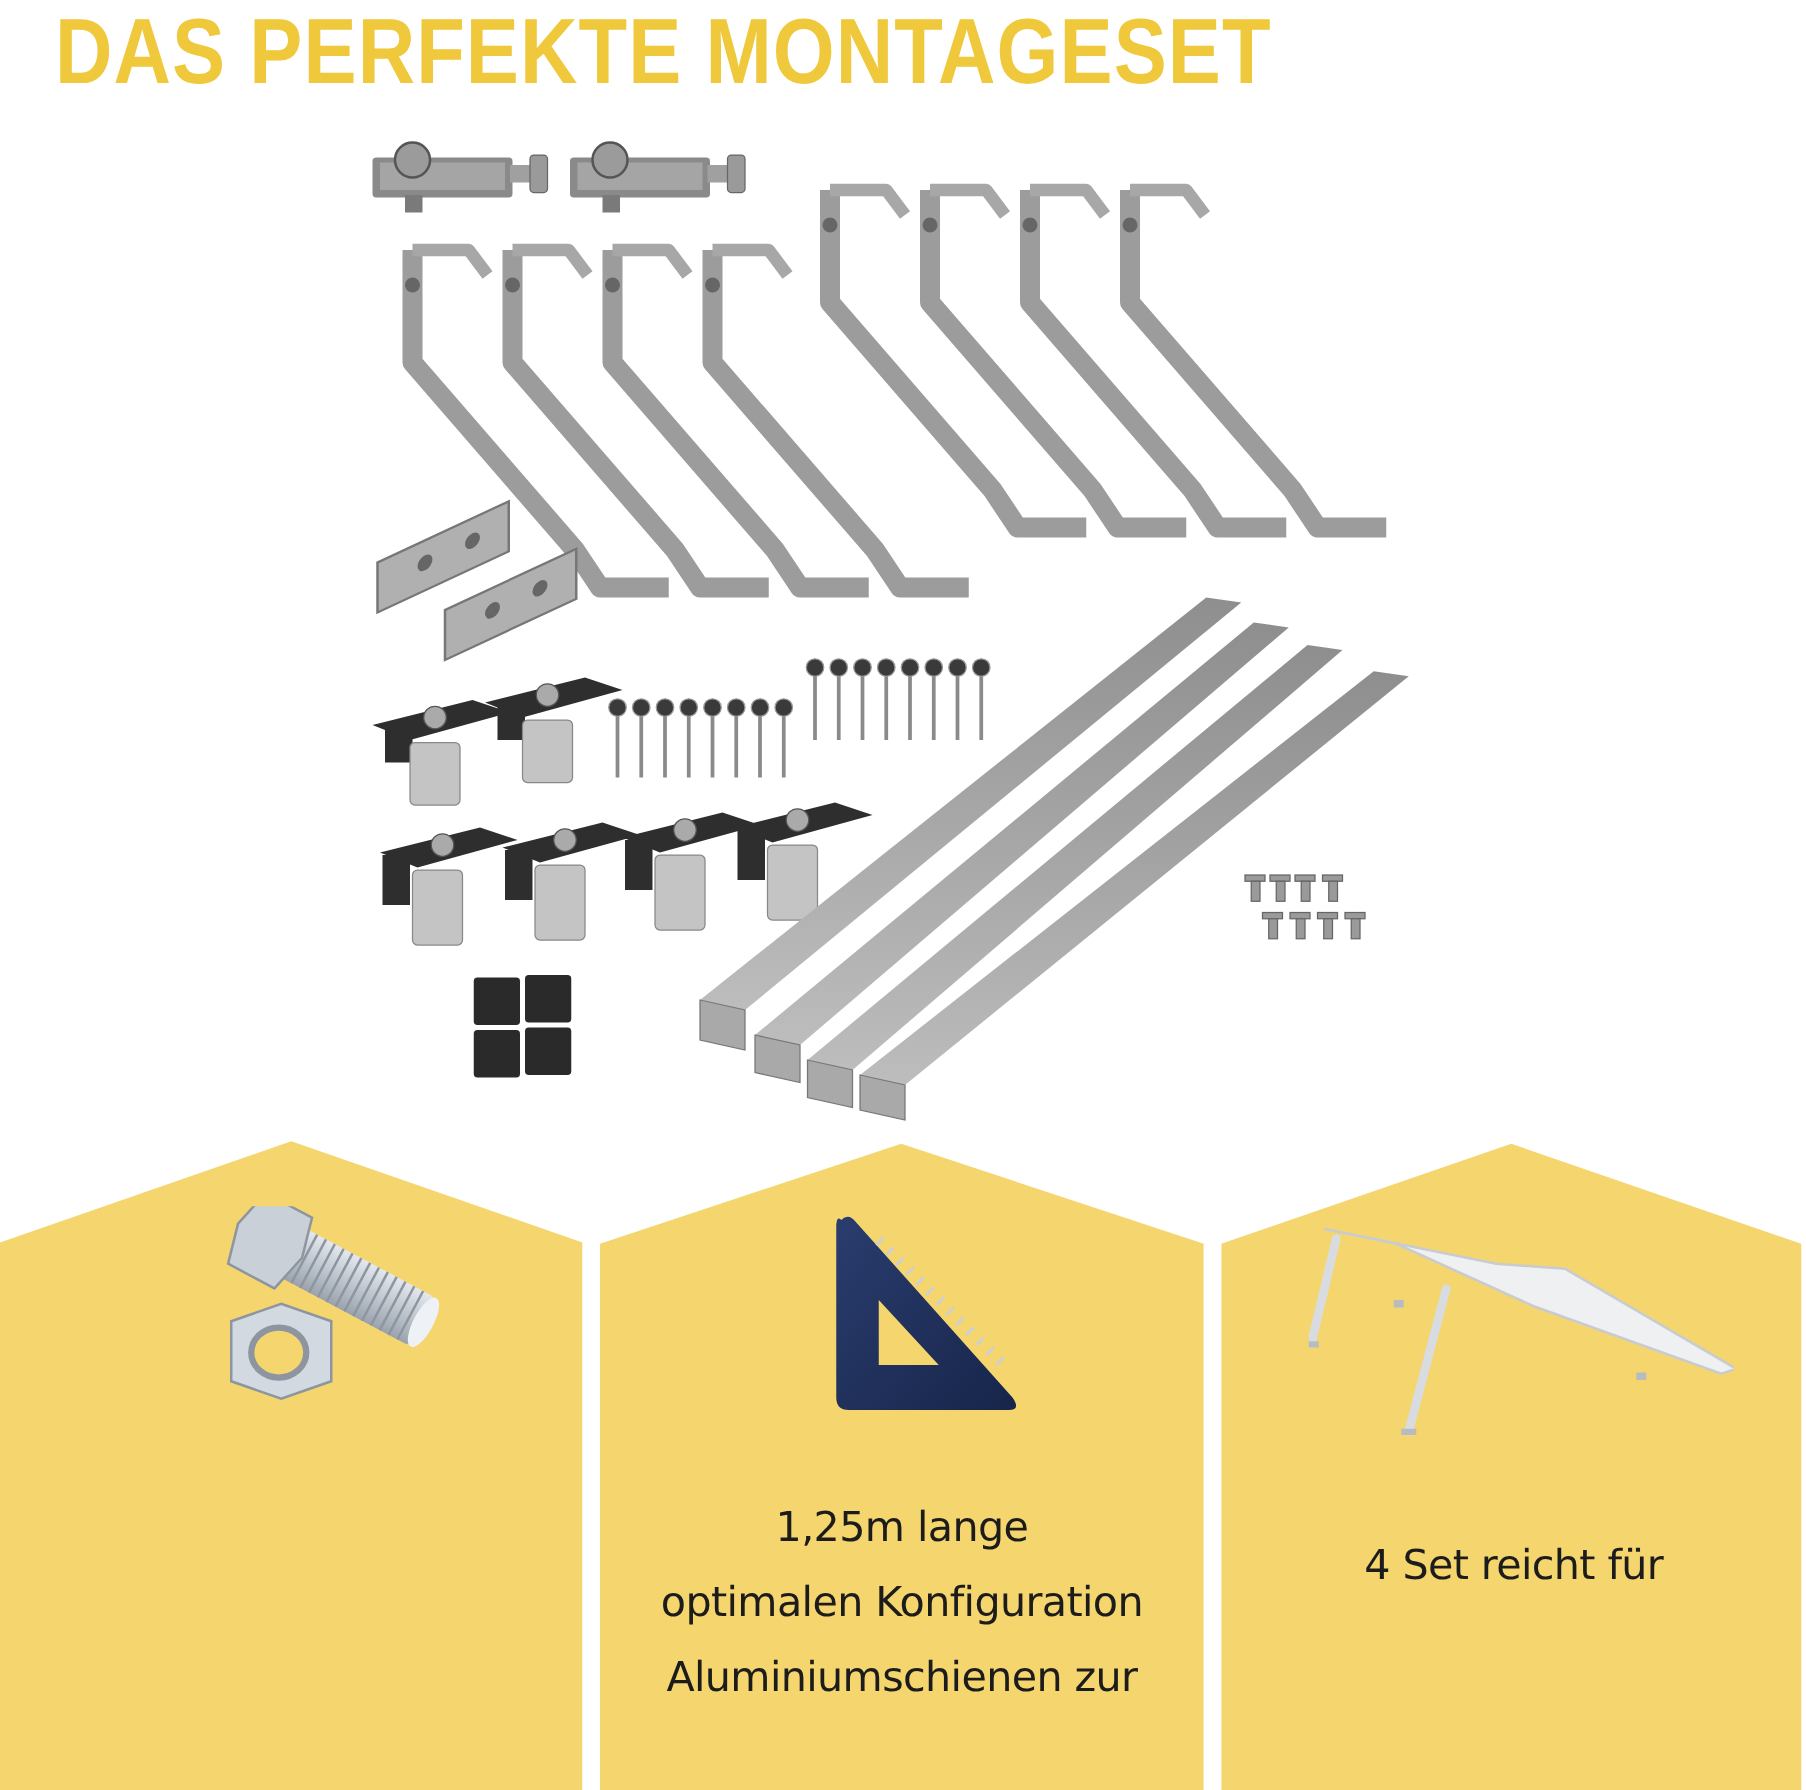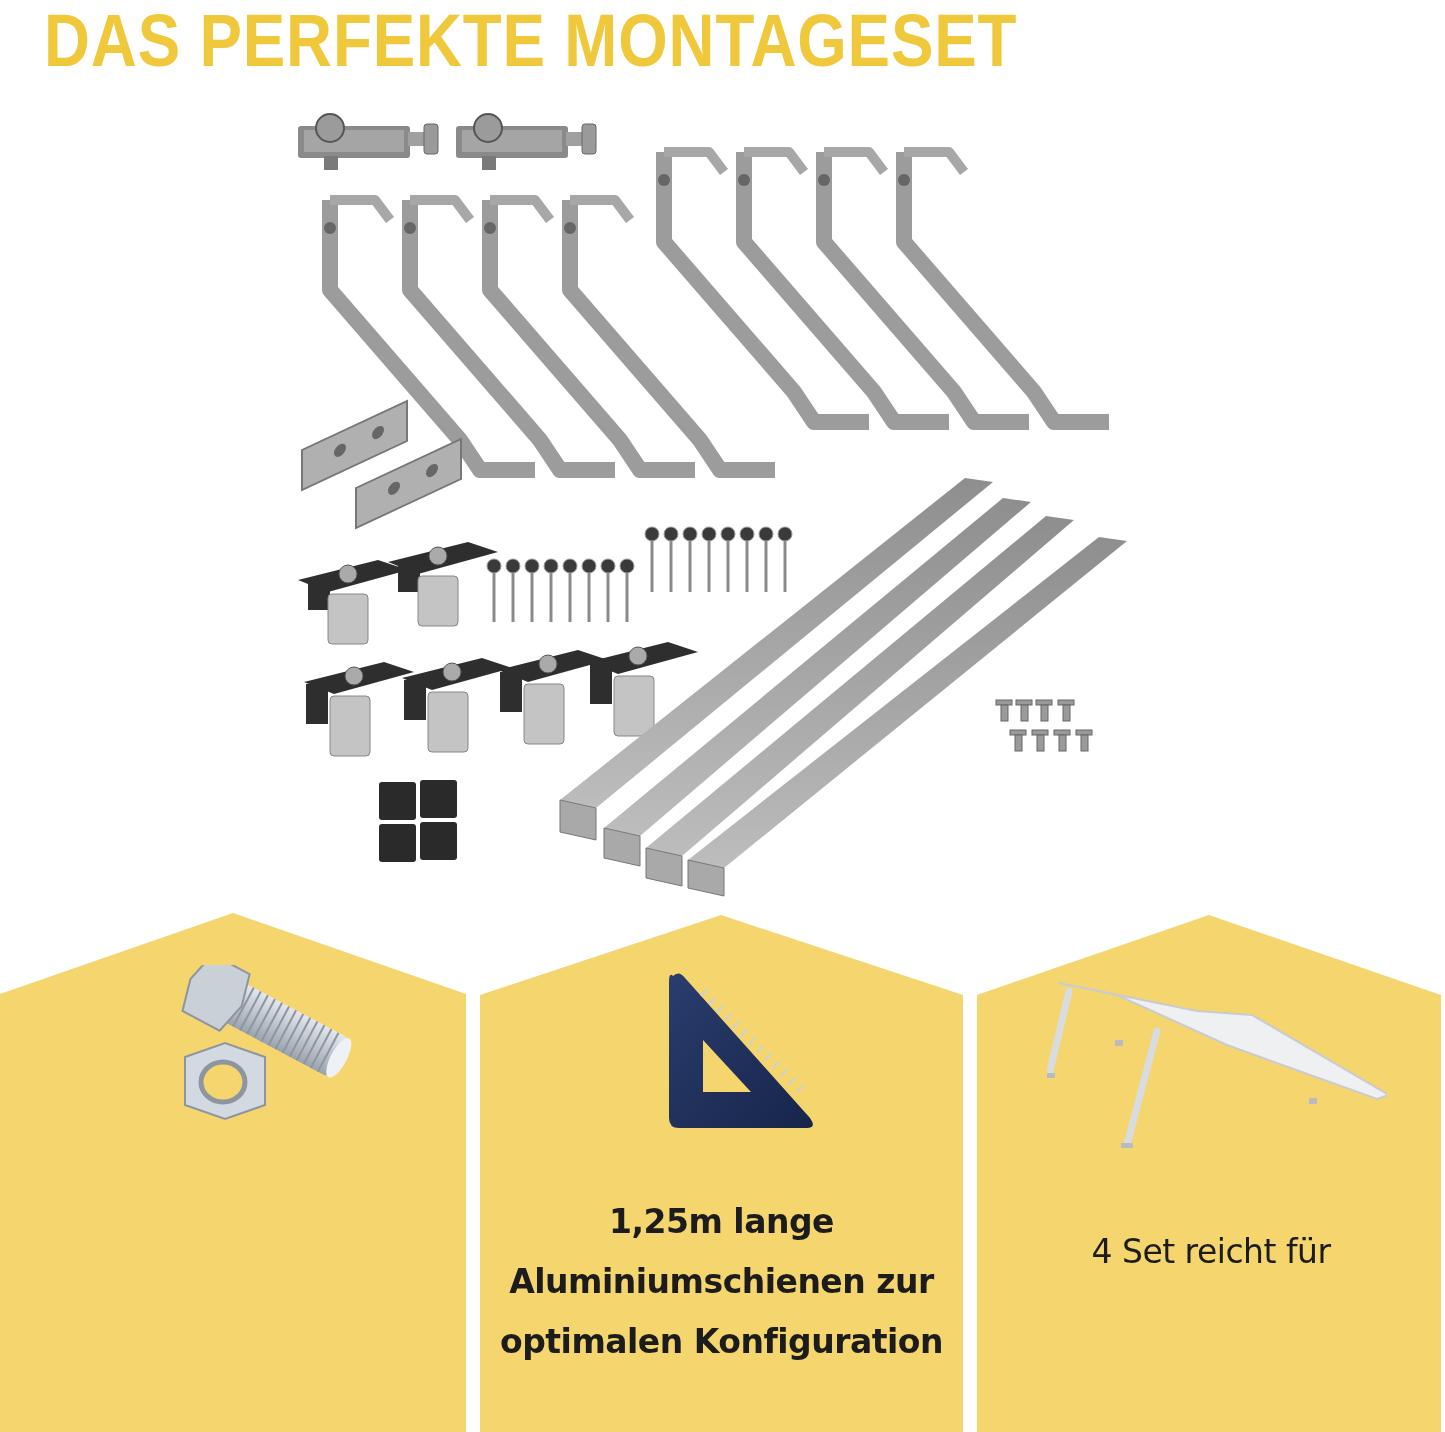--- a/index.html
+++ b/index.html
@@ -292,21 +292,21 @@
         <line x1="168" y1="30" x2="168" y2="74"></line>
       </g>
       <ellipse cx="180" cy="52" rx="8" ry="22" fill="#eef1f5"></ellipse>
       <polygon points="20,20 62,20 70,52 62,84 20,84 12,52" fill="#c9d0d8" stroke="#8d96a0" stroke-width="2"></polygon>
     </g>
     <polygon points="30,92 70,78 110,92 110,140 70,154 30,140" fill="#d3d9e0" stroke="#8d96a0" stroke-width="2"></polygon>
     <ellipse cx="68" cy="117" rx="22" ry="20" fill="#F5D56E" stroke="#8d96a0" stroke-width="5"></ellipse>
   </svg>
 </div>
 
-<div class="card" style="left:480px; width:483px;font-weight:bold;">
+<div class="card" style="left:480px; width:483px;">
   <svg class="bg" width="483" height="1432" viewBox="0 0 483 1432">
     <polygon points="0,995 241,915 483,995 483,1432 0,1432" fill="#F5D56E"></polygon>
   </svg>
   <svg class="icon" style="left:185px; top:968px;" width="150" height="165" viewBox="0 0 150 165">
     <defs>
       <linearGradient id="navy" x1="0" x2="1" y1="0" y2="1">
         <stop offset="0" stop-color="#2a3d6e"></stop>
           <stop offset="1" stop-color="#17254a"></stop>
       </linearGradient>
     </defs>
@@ -323,22 +323,22 @@
         <line x1="92" y1="84" x2="98" y2="78"></line>
       <line x1="100" y1="92" x2="106" y2="86"></line>
         <line x1="108" y1="100" x2="114" y2="94"></line>
       <line x1="116" y1="108" x2="122" y2="102"></line>
         <line x1="124" y1="116" x2="130" y2="110"></line>
       <line x1="132" y1="124" x2="138" y2="118"></line>
     </g>
   </svg>
   <div class="caption" style="top:1192px;">
     <span>1,25m lange</span>
+    <span>optimalen Konfiguration</span>
     <span>Aluminiumschienen zur</span>
-    <span>optimalen Konfiguration</span>
   </div>
 </div>
 
 <div class="card" style="left:977px; width:468px;">
   <svg class="bg" width="468" height="1432" viewBox="0 0 468 1432">
     <polygon points="0,995 232,915 464,995 464,1432 0,1432" fill="#F5D56E"></polygon>
   </svg>
   <svg class="icon" style="left:70px; top:975px;" width="340" height="175" viewBox="0 0 340 175">
     <polygon points="12,8 150,36 205,40 342,120 330,124 180,70 70,20" fill="#eef0f2" stroke="#c8ccd0" stroke-width="2"></polygon>
     <g stroke="#d8dce0" stroke-width="7" stroke-linecap="round">

